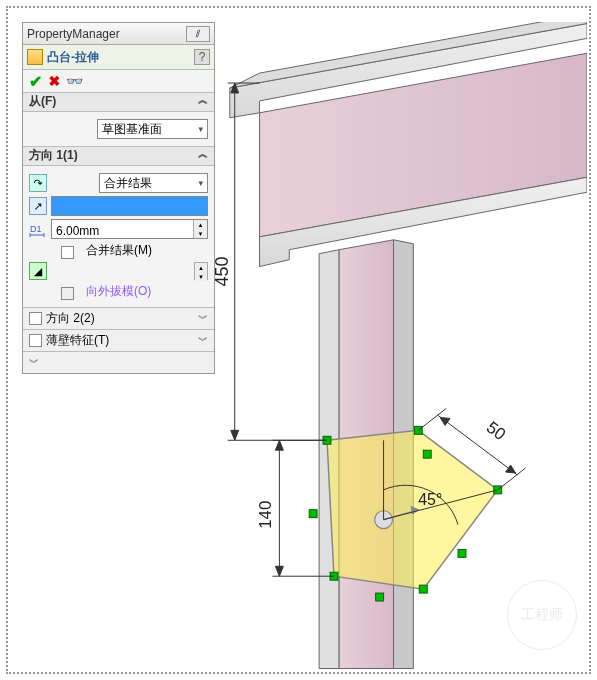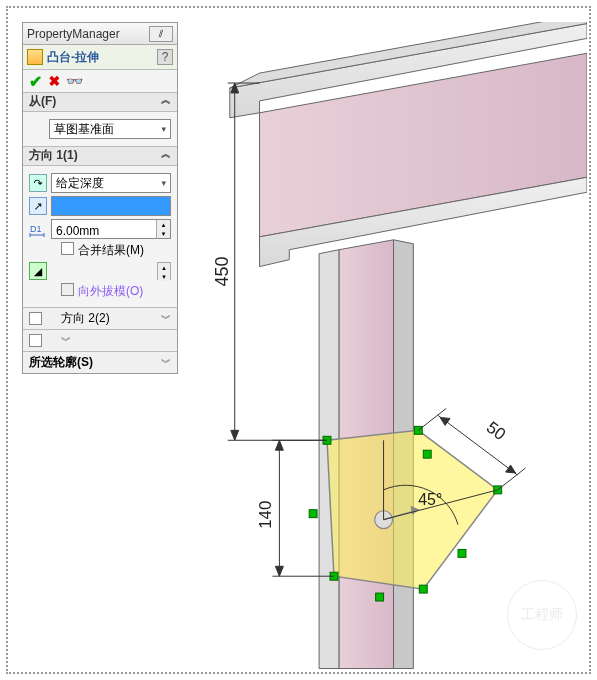--- a/index.html
+++ b/index.html
@@ -2,60 +2,60 @@
 <html><head>
 <meta charset="utf-8">
 <style>
 * { box-sizing: border-box; margin: 0; padding: 0; font-family: "Microsoft YaHei", Arial, sans-serif; }
 body { width: 597px; height: 680px; background: #fff; position: relative; overflow: hidden; }
 
 
 .frame { position: absolute; inset: 6px; border: 2px dotted #999; }
 
 
-.pm-panel { position: absolute; left: 22px; top: 22px; width: 156px; background: #f4f4f4; border: 1px solid #999; font-size: 12px; }
+.pm-panel { position: absolute; left: 22px; top: 22px; width: 193px; background: #f4f4f4; border: 1px solid #999; font-size: 12px; }
 .pm-header { height: 22px; background: linear-gradient(#f8f8f8,#e4e4e4); border-bottom: 1px solid #aaa; display: flex; align-items: center; padding: 0 4px; justify-content: space-between; }
 .pm-header span { font-weight: normal; color: #333; }
 .pin-icon { width: 24px; height: 16px; background: #eee; border: 1px solid #999; display: flex; align-items: center; justify-content: center; font-size: 10px; }
 
 .title-row { height: 22px; background: #eef3e8; border-bottom: 1px solid #bbb; display: flex; align-items: center; padding: 12px 4px; justify-content: space-between; }
 .title-row .icon { width: 16px; height: 16px; background: linear-gradient(#fd8,#fb4); border: 1px solid #a80; margin-right: 4px; }
 .title-row .name { flex: 1; font-weight: bold; color: #2a5a9a; }
 .help-icon { width: 16px; height: 16px; background: #ddd; border: 1px solid #999; text-align: center; line-height: 14px; color: #555; }
 
 .action-row { height: 22px; display: flex; align-items: center; gap: 6px; padding: 0 6px; background: #f4f4f4; }
 .action-row .check { color: #0a0; font-size: 16px; font-weight: bold; }
 .action-row .cross { color: #d00; font-size: 14px; font-weight: bold; }
 .action-row .glasses { color: #b36; font-size: 14px; }
 
 .section-head { height: 20px; background: #e8e8e8; border-top: 1px solid #bbb; border-bottom: 1px solid #bbb; display: flex; align-items: flex-start; justify-content: space-between; padding: 0 6px; color: #333; font-weight: bold; }
 .section-head .chev { color: #666; font-size: 10px; }
 .section-body { padding: 4px 6px; background: #f4f4f4; }
 
 .field-row { display: flex; align-items: center; gap: 4px; margin: 3px 0; }
 .field-row.indent { margin-left: 20px; }
-.select { flex: 1; height: 20px; border: 1px solid #888; background: #fff; display: flex; align-items: center; padding: 0 4px; justify-content: space-between; }
+.select { flex: 1; height: 20px; border: 1px solid #888; background: #fff; display: flex; align-items: center; padding: 0 4px; justify-content: space-between; margin-left: 48px; }
 .select .arrow { font-size: 9px; color: #555; }
 
 .tool-icon { width: 18px; height: 18px; border: 1px solid #7aa; background: #cfe; display: flex; align-items: center; justify-content: center; font-size: 11px; }
 .tool-icon.blue { background: #def; border-color: #79c; }
 .tool-icon.green { background: #cfc; border-color: #5a5; }
 
 .text-input { flex: 1; height: 20px; border: 1px solid #888; background: #fff; padding: 0 4px; display: flex; align-items: center; }
 .text-input.selected { background: #3399ff; }
 .spin-input { flex: 1; height: 20px; border: 1px solid #888; background: #fff; display: flex; align-items: flex-end; }
 .spin-input span { flex: 1; padding: 0 4px; }
 .spinner { width: 14px; height: 18px; border-left: 1px solid #aaa; display: flex; flex-direction: column; }
 .spinner div { flex: 1; text-align: center; font-size: 7px; line-height: 9px; background: #eee; }
 
-.checkbox-row { display: flex; align-items: flex-start; gap: 4px; margin: 3px 0 3px 24px; padding-left: 8px; }
+.checkbox-row { display: flex; align-items: flex-end; gap: 12px; margin: 3px 0 3px 24px; padding-left: 8px; }
 .checkbox { width: 13px; height: 13px; border: 1px solid #888; background: #fff; }
 .checkbox-row.disabled { color: #8b5cf6; }
 
-.collapsed-row { height: 22px; background: #f0f0f0; border-top: 1px solid #bbb; display: flex; align-items: center; padding: 0 6px; gap: 19px; }
+.collapsed-row { height: 22px; background: #f0f0f0; border-top: 1px solid #bbb; display: flex; align-items: center; padding: 0 6px; gap: 4px; }
 .collapsed-row .box { width: 13px; height: 13px; border: 1px solid #888; background: #fff; }
 .collapsed-row .label { flex: 1; }
 .collapsed-row .chev { font-size: 10px; color: #666; }
 
 
 .viewport { position: absolute; left: 200px; top: 22px; right: 10px; bottom: 10px; }
 .viewport svg { width: 100%; height: 100%; }
 
 .watermark { position: absolute; right: 20px; bottom: 30px; width: 70px; height: 70px; border-radius: 50%; border: 1px solid #ddd; display: flex; align-items: center; justify-content: center; flex-direction: column; color: #ddd; font-size: 14px; opacity: 0.6; }
 </style>
@@ -96,21 +96,21 @@
   </div>
 
   <div class="section-head">
     <span>方向 1(1)</span>
     <span class="chev">︽</span>
   </div>
   <div class="section-body">
     <div class="field-row">
       <div class="tool-icon">↷</div>
       <div class="select">
-        <span>给定深度</span>
+        <span>合并结果</span>
         <span class="arrow">▾</span>
       </div>
     </div>
     <div class="field-row">
       <div class="tool-icon blue">↗</div>
       <div class="text-input selected">
         <span></span>
       </div>
     </div>
     <div class="field-row">
@@ -146,24 +146,24 @@
     </div>
   </div>
 
   <div class="collapsed-row">
     <div class="box"></div>
     <span class="label">方向 2(2)</span>
     <span class="chev">︾</span>
   </div>
   <div class="collapsed-row">
     <div class="box"></div>
+    <span class="label">薄壁特征(T)</span>
     <span class="chev">︾</span>
   </div>
   <div class="collapsed-row">
-    <span class="label" style="font-weight:bold">所选轮廓(S)</span>
     <span class="chev">︾</span>
   </div>
 </div>
 
 <div class="viewport">
 <svg viewBox="0 0 390 650">
   <defs>
     <linearGradient id="pink" x1="0" y1="0" x2="1" y2="0">
           <stop offset="0" stop-color="#e8d0d8"></stop>
           <stop offset="1" stop-color="#d8b8c8"></stop>

